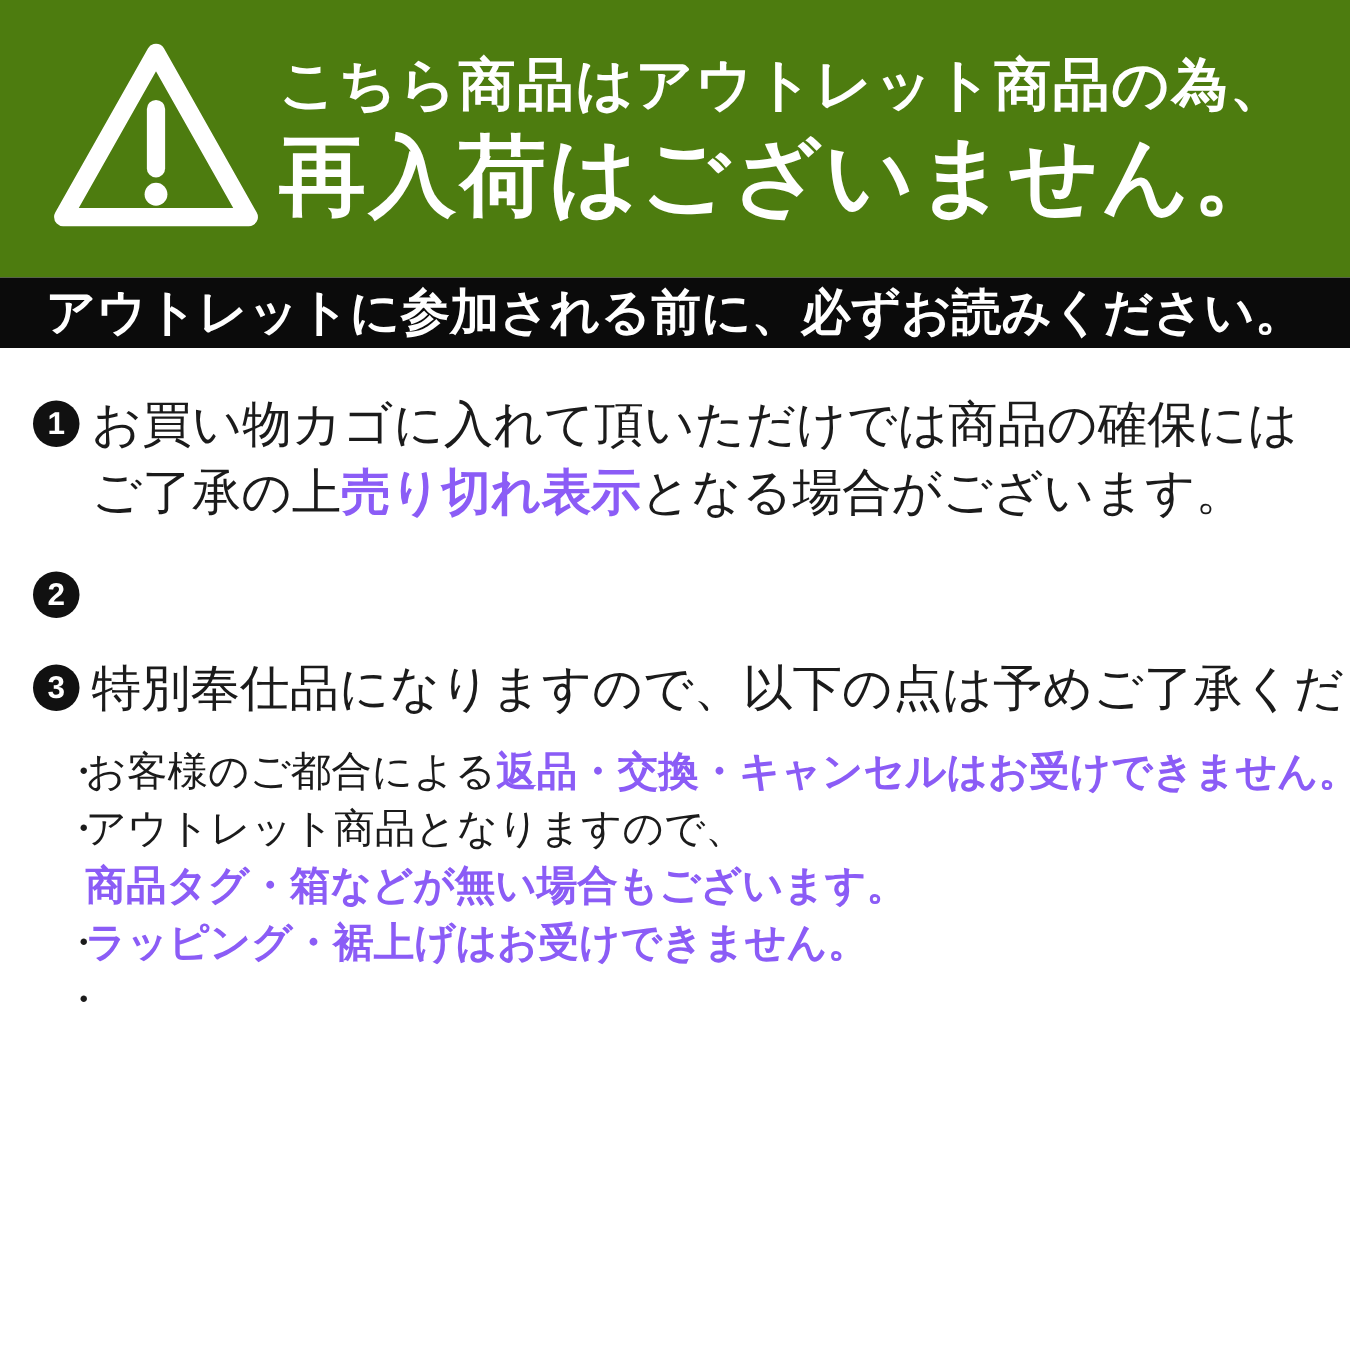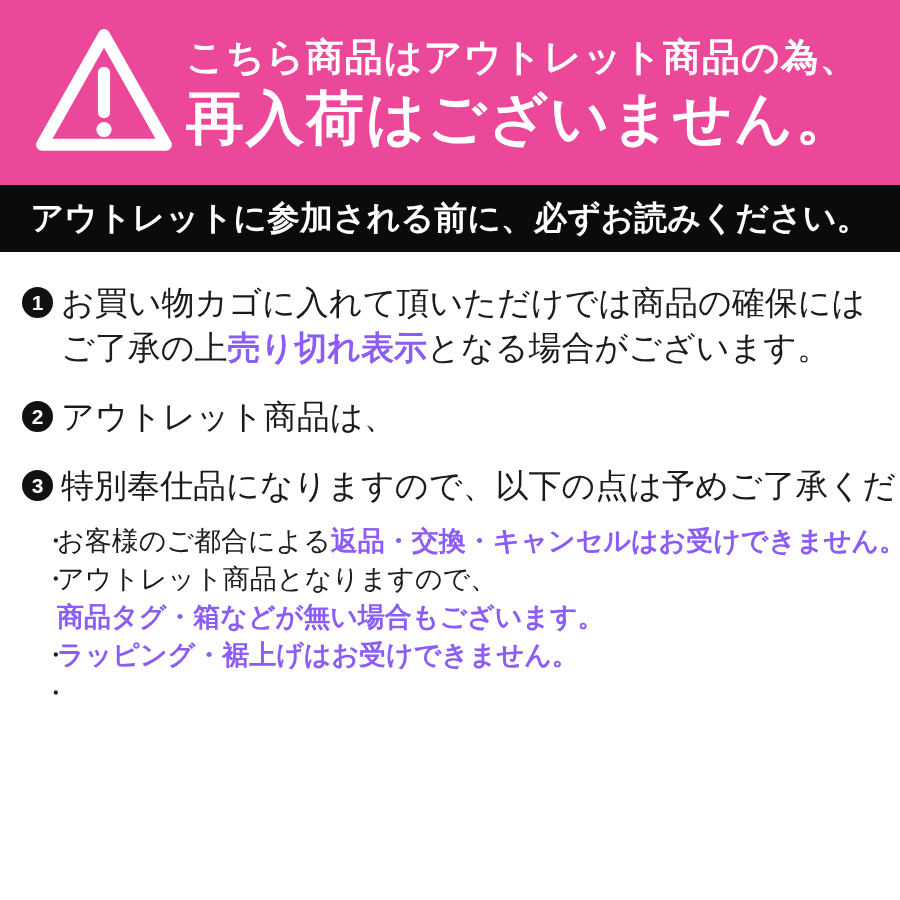--- a/index.html
+++ b/index.html
@@ -12,21 +12,21 @@
     position: relative;
     width: 900px;
     height: 900px;
     background: #ffffff;
     overflow: hidden;
   }
 
   
   .banner {
     height: 185px;
-    background: #ec4899;
+    background: #4d7c0f;
     display: flex;
     align-items: center;
   }
   .tri {
     width: 142px;
     height: 142px;
     margin-left: 33px;
     flex: 0 0 auto;
   }
   .tri svg { width: 100%; height: 100%; display: block; }
@@ -44,21 +44,21 @@
     font-weight: bold;
     font-size: 58px;
     line-height: 66px;
     letter-spacing: 2px;
     margin-top: 6px;
     white-space: nowrap;
   }
 
   
   .notice-bar {
-    height: 67px;
+    height: 47px;
     background: #0B0B0B;
     color: #ffffff;
     display: flex;
     align-items: center;
     justify-content: center;
     font-size: 33px;
     font-weight: bold;
     white-space: nowrap;
   }
 
@@ -145,21 +145,20 @@
       <span class="num">1</span>
       <div class="item-text">
         <div>お買い物カゴに入れて頂いただけでは商品の確保には</div>
         <div><span>ご了承の上</span><span class="red">売り切れ表示</span><span>となる場合がございます。</span></div>
       </div>
     </section>
 
     <section class="item">
       <span class="num">2</span>
       <div class="item-text">
-        <div>アウトレット商品は、</div>
       </div>
     </section>
 
     <section class="item" style="margin-bottom:0;">
       <span class="num">3</span>
       <div class="item-text">
         <div>特別奉仕品になりますので、以下の点は予めご了承ください。</div>
       </div>
     </section>
 

